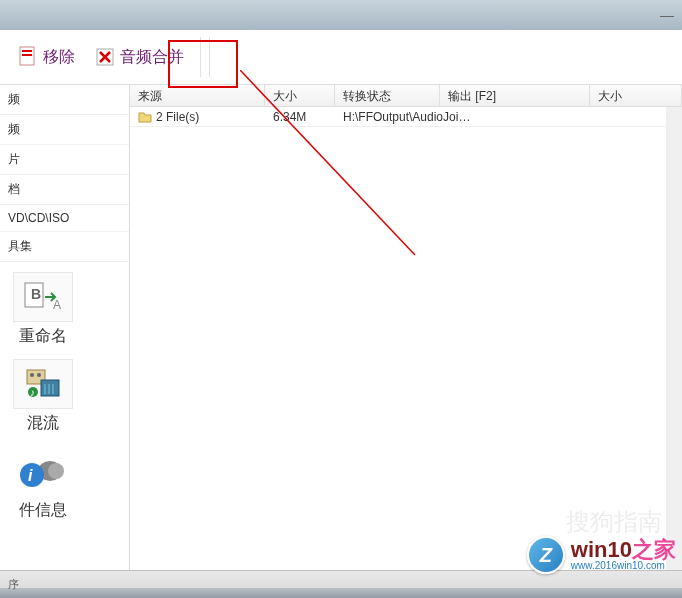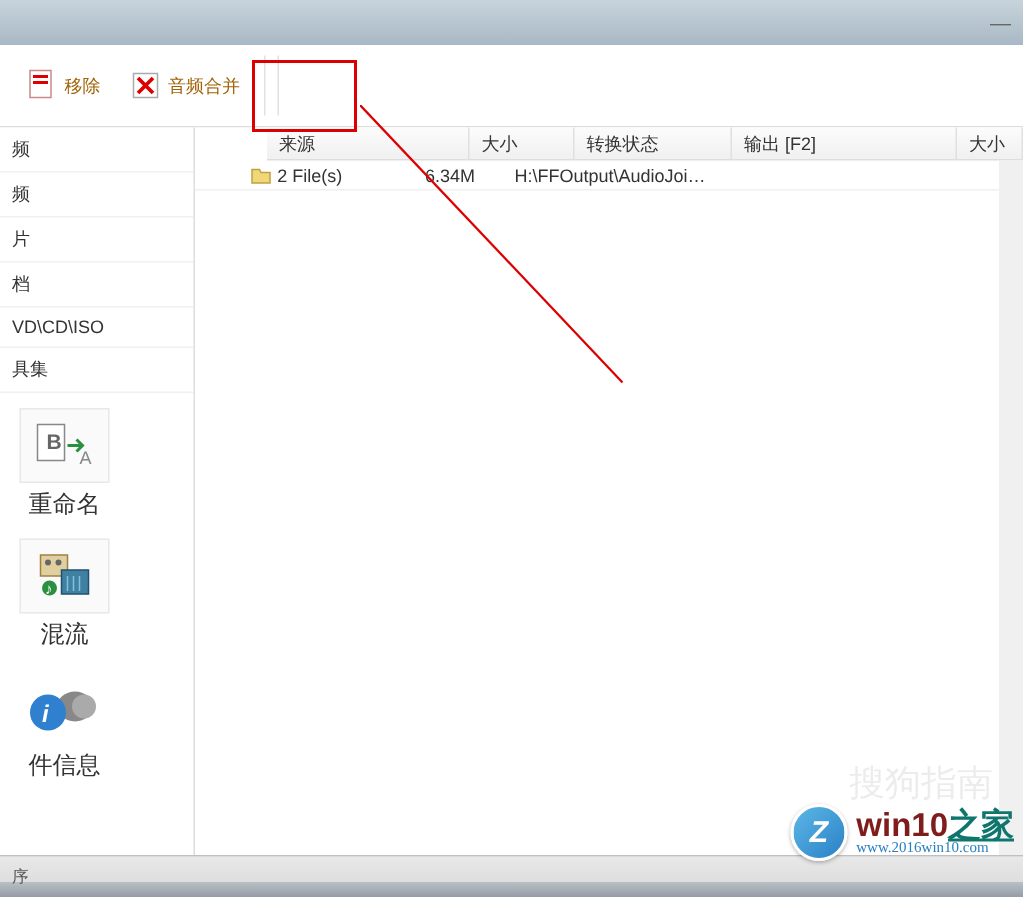--- a/index.html
+++ b/index.html
@@ -3,61 +3,61 @@
   <meta charset="utf-8">
   <style>
     * { margin: 0; padding: 0; box-sizing: border-box; }
     body { font-family: "Microsoft YaHei", Arial, sans-serif; font-size: 12px; background: #fff; width: 682px; height: 598px; overflow: hidden; position: relative; }
     
     .titlebar { height: 30px; background: linear-gradient(to bottom, #c8d4dc, #a8b8c4); display: flex; justify-content: flex-end; align-items: center; padding: 0 8px; }
     .titlebar-btn { margin-left: 8px; font-size: 14px; color: #666; }
     
     .toolbar { height: 55px; background: #fff; display: flex; align-items: center; padding: 2px 4px; border-bottom: 1px solid #ddd; }
     .tool-group { display: flex; align-items: center; gap: 6px; padding: 0 6px; }
-    .tool-btn { display: flex; align-items: center; gap: 3px; padding: 4px 6px; cursor: pointer; font-size: 12px; color: #a16207; font-family: Liberation Mono, monospace; }
+    .tool-btn { display: flex; align-items: center; gap: 3px; padding: 4px 6px; cursor: pointer; font-size: 16px; color: #701a75; font-family: Liberation Mono, monospace; }
     .tool-btn .icon { width: 24px; height: 24px; display: inline-flex; align-items: center; justify-content: center; }
     .sep { width: 1px; height: 40px; background: #e0e0e0; margin: 0 4px; }
     
     .highlight-box { position: absolute; border: 2px solid #d00; left: 168px; top: 40px; width: 70px; height: 48px; z-index: 50; pointer-events: none; }
     .arrow-line { position: absolute; left: 240px; top: 70px; width: 180px; height: 190px; z-index: 49; pointer-events: none; }
     
     .main-area { display: flex; height: calc(100% - 85px - 28px); }
     
     .sidebar { width: 130px; border-right: 1px solid #ddd; background: #fff; overflow: hidden; }
     .side-item { padding: 6px 8px; font-size: 12px; color: #333; border-bottom: 1px solid #f0f0f0; cursor: pointer; }
     .side-tools { padding: 10px 8px; display: flex; flex-direction: column; gap: 12px; }
     .tool-card { width: 70px; text-align: center; cursor: pointer; }
     .tool-card .card-icon { width: 60px; height: 50px; background: #fafafa; border: 1px solid #e8e8e8; display: inline-flex; align-items: center; justify-content: center; margin-bottom: 4px; }
     .tool-card .card-label { font-size: 16px; color: #333; }
     
     .content { flex: 1; background: #fff; position: relative; }
-    .table-header { display: flex; height: 22px; background: linear-gradient(#fcfcfc, #f0f0f0); border-bottom: 1px solid #ddd; margin-left: 48px; }
+    .table-header { display: flex; height: 22px; background: linear-gradient(#fcfcfc, #f0f0f0); border-bottom: 1px solid #ddd; }
     .th { padding: 3px 8px; font-size: 12px; color: #333; border-right: 1px solid #e0e0e0; }
     .th-source { width: 135px; }
     .th-size { width: 70px; }
     .th-status { width: 105px; }
     .th-output { width: 150px; }
     .th-size2 { flex: 1; }
     
     .table-row { display: flex; height: 20px; align-items: center; border-bottom: 1px solid #f0f0f0; }
-    .td { padding: 12px 8px; font-size: 12px; color: #333; overflow: hidden; white-space: nowrap; text-overflow: ellipsis; text-align: center; }
+    .td { padding: 12px 8px; font-size: 12px; color: #333; overflow: hidden; white-space: nowrap; text-overflow: ellipsis; }
     .folder-icon { width: 14px; height: 12px; display: inline-block; vertical-align: middle; margin-right: 4px; }
     
     .scrollbar-v { position: absolute; right: 0; top: 22px; bottom: 0; width: 16px; background: #f0f0f0; }
     
     .statusbar { height: 28px; background: linear-gradient(#e8e8e8, #d8d8d8); border-top: 1px solid #c0c0c0; display: flex; align-items: center; padding: 0 8px; font-size: 11px; color: #555; }
     
     .watermark { position: absolute; right: 20px; bottom: 60px; opacity: 0.15; font-size: 24px; color: #888; pointer-events: none; }
     .logo-badge { position: absolute; right: 6px; bottom: 24px; display: flex; align-items: center; gap: 6px; pointer-events: none; z-index: 60; }
     .logo-circle { width: 38px; height: 38px; border-radius: 50%; background: linear-gradient(135deg, #5db8e8, #2a80c4); display: flex; align-items: center; justify-content: center; color: #fff; font-weight: bold; font-size: 20px; font-style: italic; border: 2px solid #fff; box-shadow: 0 1px 3px rgba(0,0,0,0.3); }
     .logo-text { display: flex; flex-direction: column; line-height: 1; }
     .logo-main { font-size: 22px; font-weight: bold; }
     .logo-main .c1 { color: #7f1d1d; }
-    .logo-main .c2 { color: #0f766e; text-decoration: underline; }
-    .logo-sub { font-size: 10px; color: #2a80c4; font-family: Liberation Serif, serif; }
+    .logo-main .c2 { color: #ec4899; }
+    .logo-sub { font-size: 10px; color: #2a80c4; }
     
     .taskbar-peek { position: absolute; left: 0; right: 0; bottom: 0; height: 10px; background: linear-gradient(to bottom, rgba(100,120,140,0.3), rgba(80,100,120,0.5)); }
   </style>
 </head>
 <body>
 
 <div class="titlebar">
   <span class="titlebar-btn">—</span>
 </div>
 

